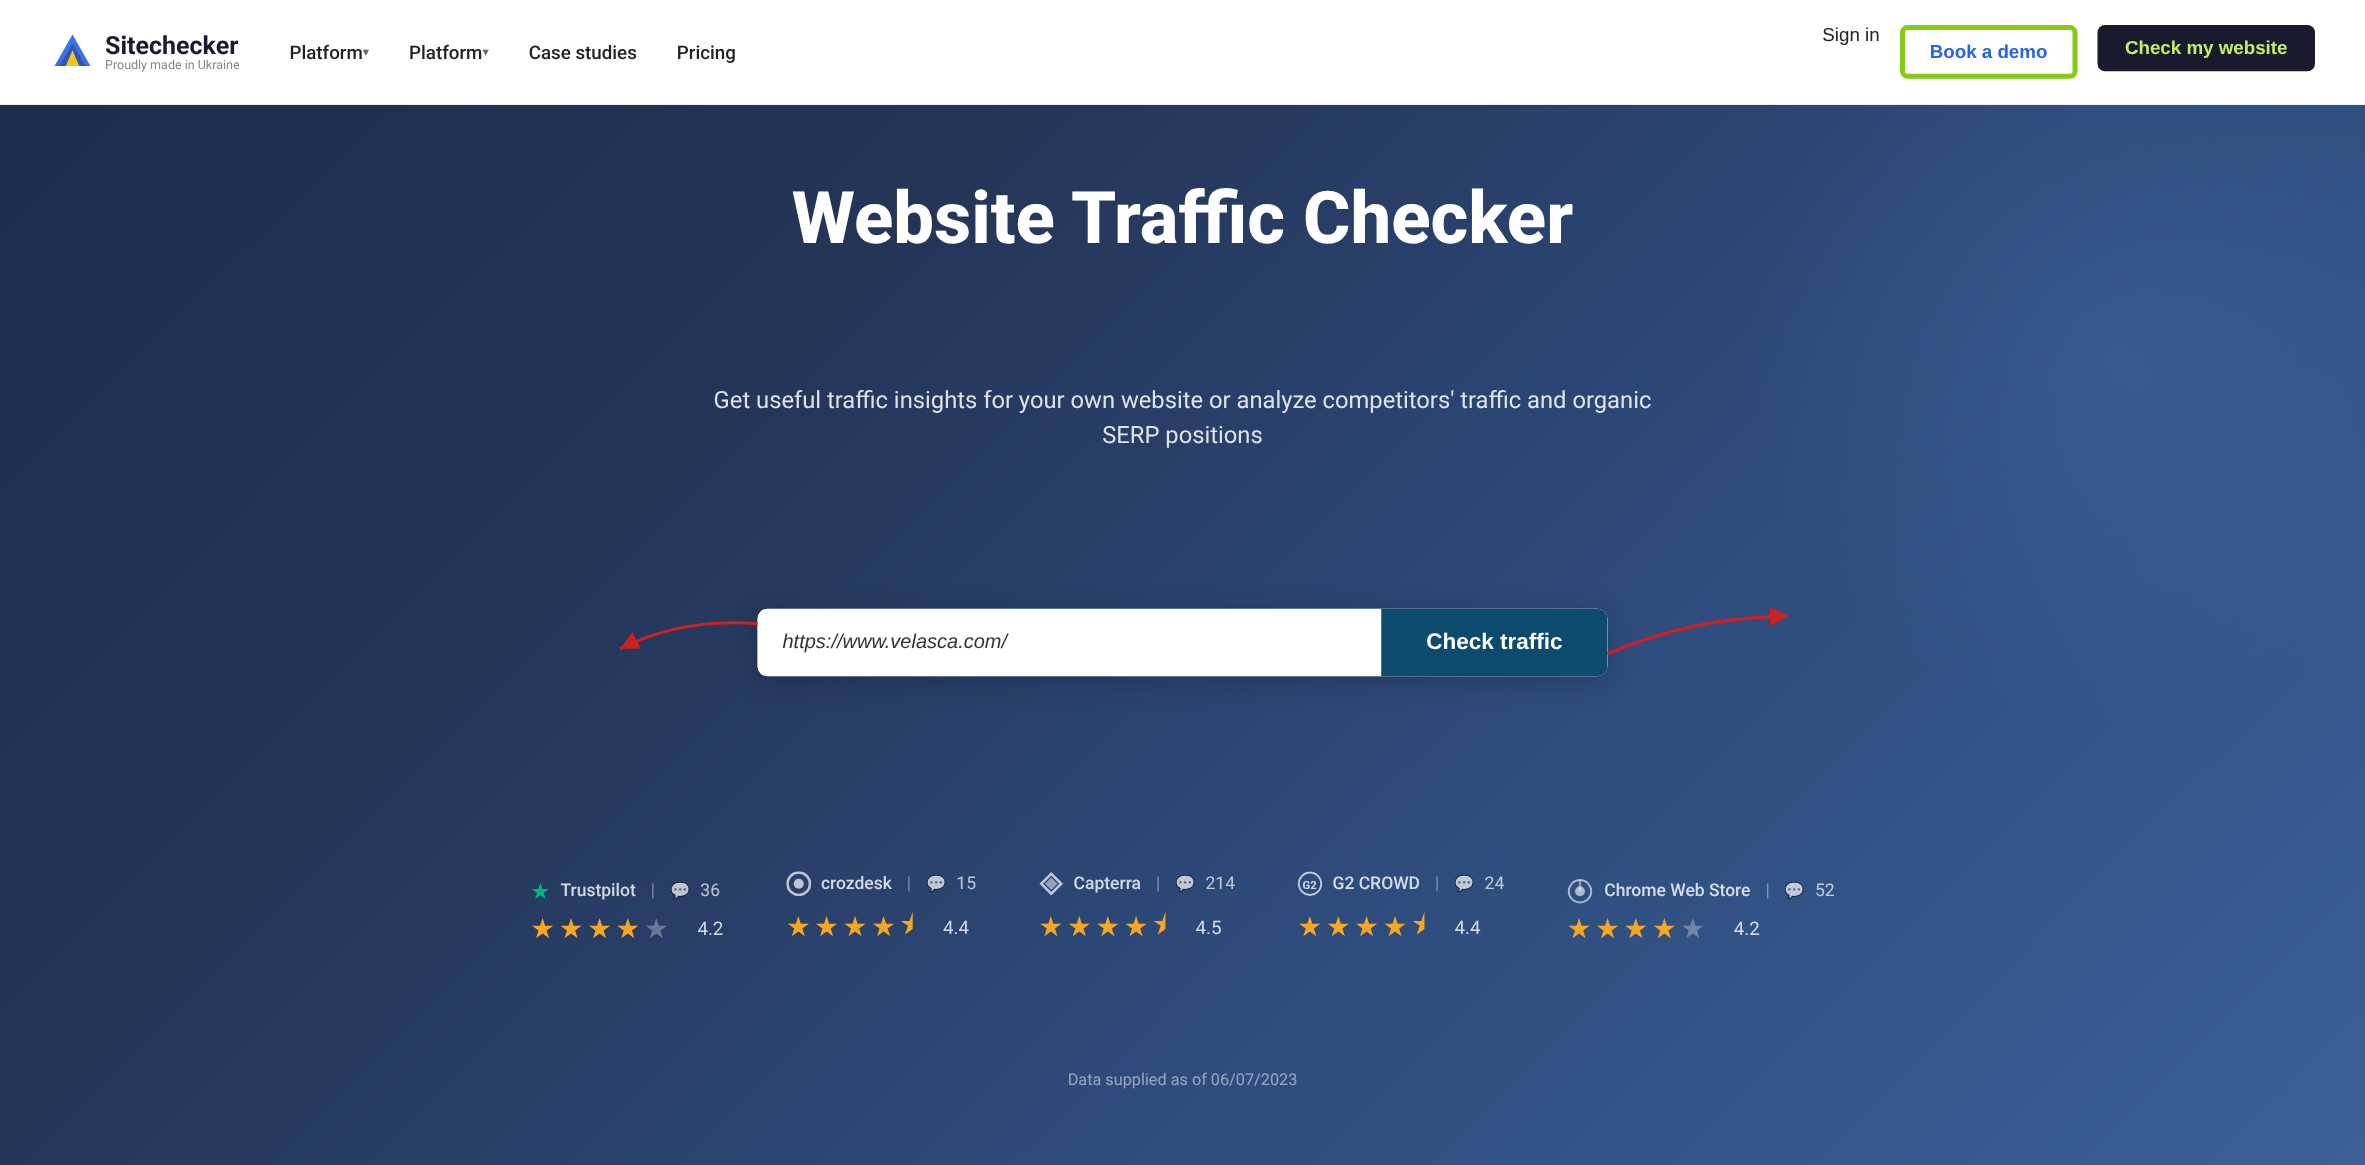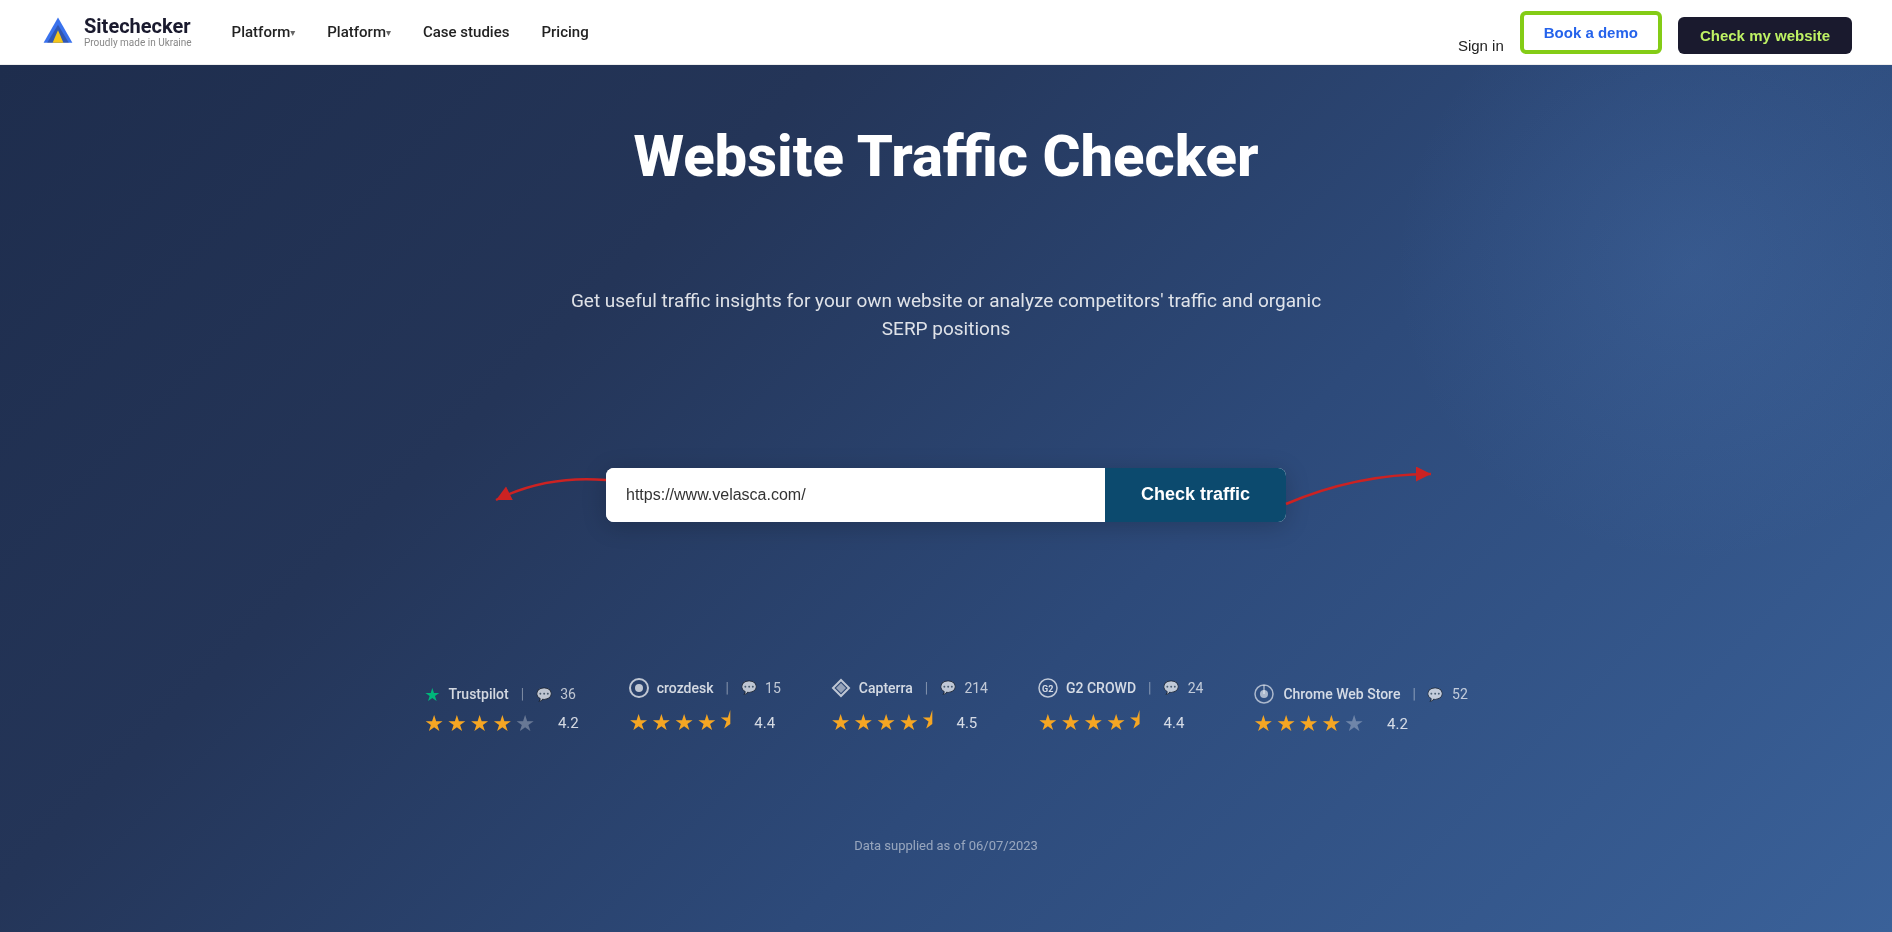--- a/index.html
+++ b/index.html
@@ -1,21 +1,21 @@
 <!DOCTYPE html>
 <html><head>
   <meta charset="utf-8">
   <style>
     * { margin: 0; padding: 0; box-sizing: border-box; }
     body { font-family: -apple-system, BlinkMacSystemFont, 'Segoe UI', Roboto, sans-serif; overflow-x: hidden; }
 
     
     .navbar {
       background: #fff;
-      height: 65px;
+      height: 84px;
       display: flex;
       align-items: center;
       padding: 0 40px;
       border-bottom: 1px solid #eee;
       position: relative;
       z-index: 10;
     }
     .navbar-logo {
       display: flex;
       align-items: center;
@@ -53,21 +53,21 @@
       align-items: center;
       gap: 0;
       font-weight: 500;
     }
     .chevron {
       font-size: 10px;
       color: #666;
     }
     .navbar-actions {
       display: flex;
-      align-items: flex-end;
+      align-items: flex-start;
       gap: 16px;
       margin-left: auto;
     }
     .sign-in-btn {
       font-size: 15px;
       color: #222;
       cursor: pointer;
       font-weight: 500;
       background: none;
       border: none;
@@ -145,20 +145,21 @@
       overflow: hidden;
       box-shadow: 0 4px 24px rgba(0,0,0,0.2);
     }
     .search-input {
       flex: 1;
       padding: 18px 20px;
       font-size: 16px;
       border: none;
       outline: none;
       color: #333;
+      font-style: italic;
     }
     .check-traffic-btn {
       padding: 16px 36px;
       background: #0c4a6e;
       color: #fff;
       border: none;
       font-size: 18px;
       font-weight: 700;
       cursor: pointer;
       white-space: nowrap;

